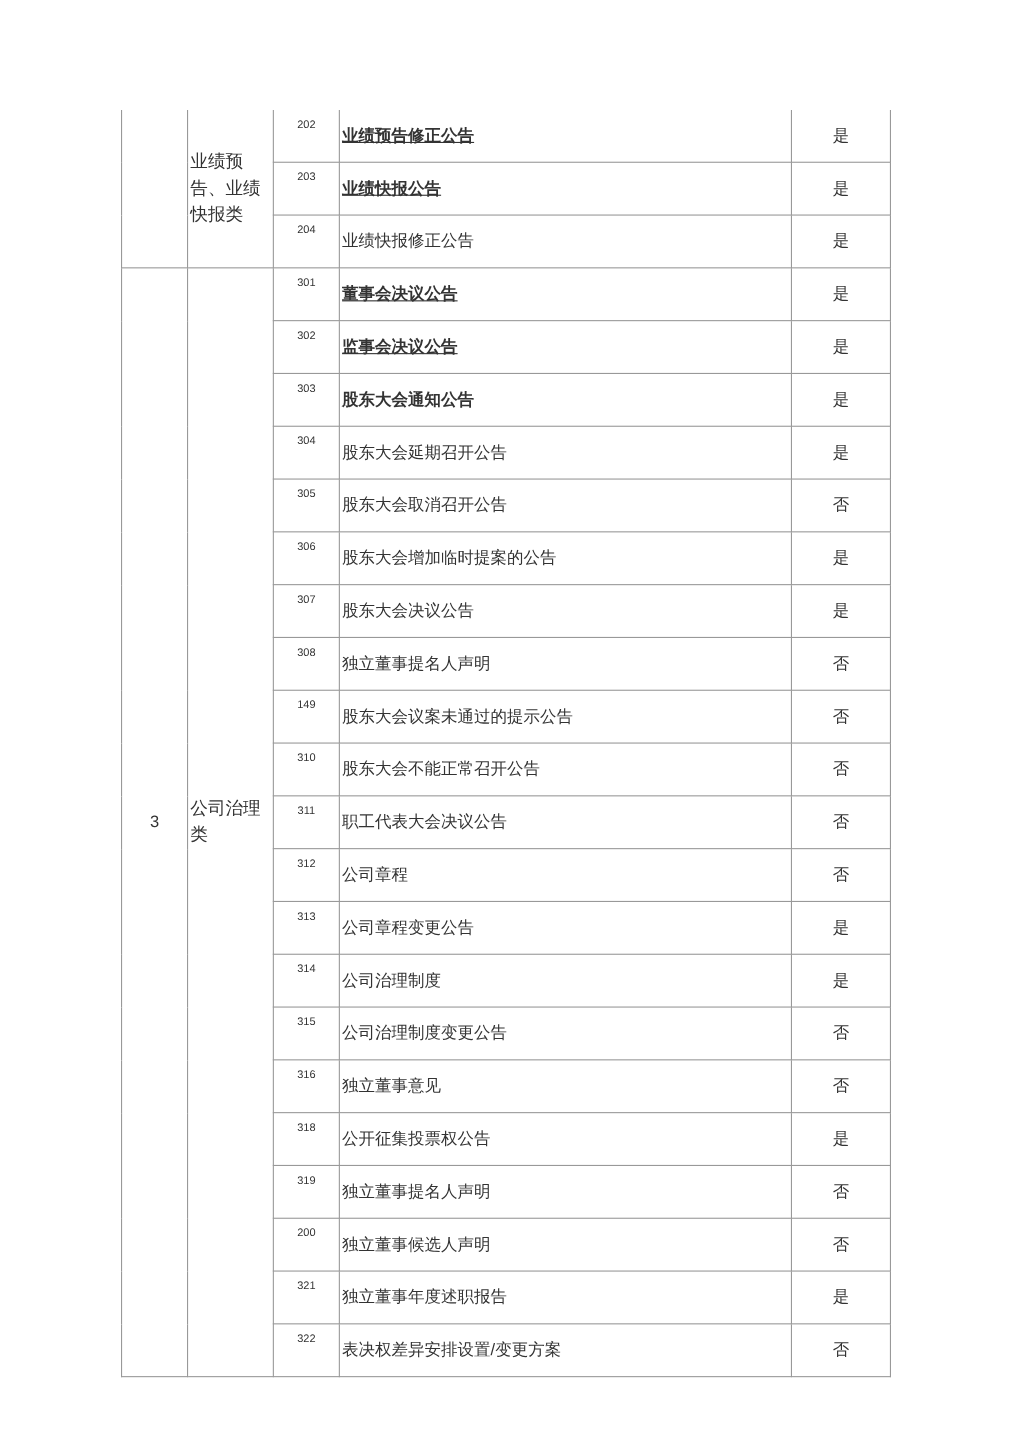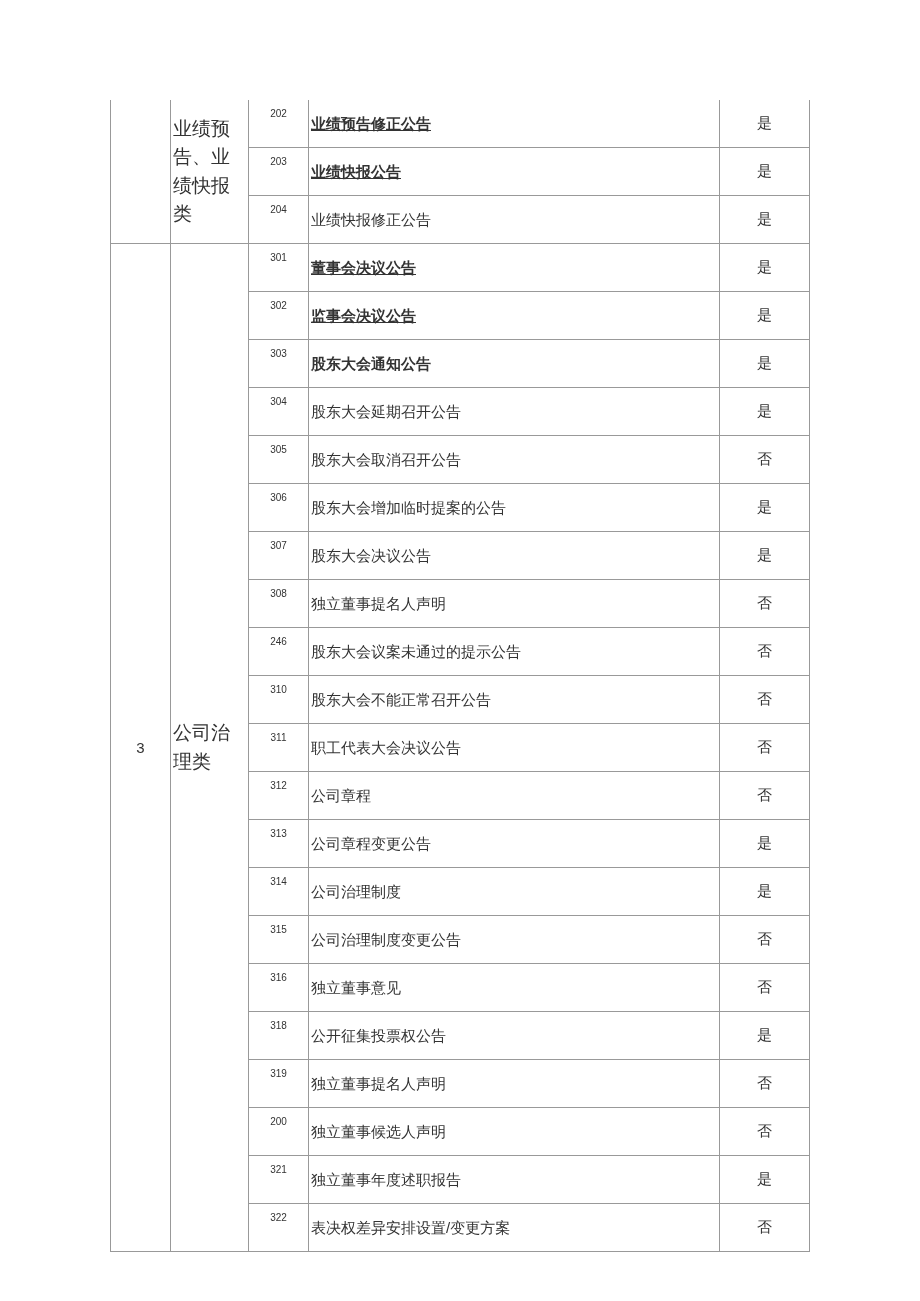--- a/index.html
+++ b/index.html
@@ -24,21 +24,21 @@
       vertical-align: middle;
     }
     .col-index {
       width: 60px;
       text-align: center;
       font-size: 15px;
       color: #333;
     }
     .col-category {
       width: 78px;
-      font-size: 19px;
+      font-size: 16px;
       color: #333;
       padding: 4px 2px;
       line-height: 1.5;
     }
     .col-code {
       width: 60px;
       text-align: center;
       font-size: 10px;
       color: #333;
       vertical-align: top;
@@ -127,21 +127,21 @@
         <td class="col-code">307</td>
         <td class="col-name"><span>股东大会决议公告</span></td>
         <td class="col-yesno">是</td>
       </tr>
       <tr>
         <td class="col-code">308</td>
         <td class="col-name"><span>独立董事提名人声明</span></td>
         <td class="col-yesno">否</td>
       </tr>
       <tr>
-        <td class="col-code">246</td>
+        <td class="col-code">149</td>
         <td class="col-name"><span>股东大会议案未通过的提示公告</span></td>
         <td class="col-yesno">否</td>
       </tr>
       <tr>
         <td class="col-code">310</td>
         <td class="col-name"><span>股东大会不能正常召开公告</span></td>
         <td class="col-yesno">否</td>
       </tr>
       <tr>
         <td class="col-code">311</td>

